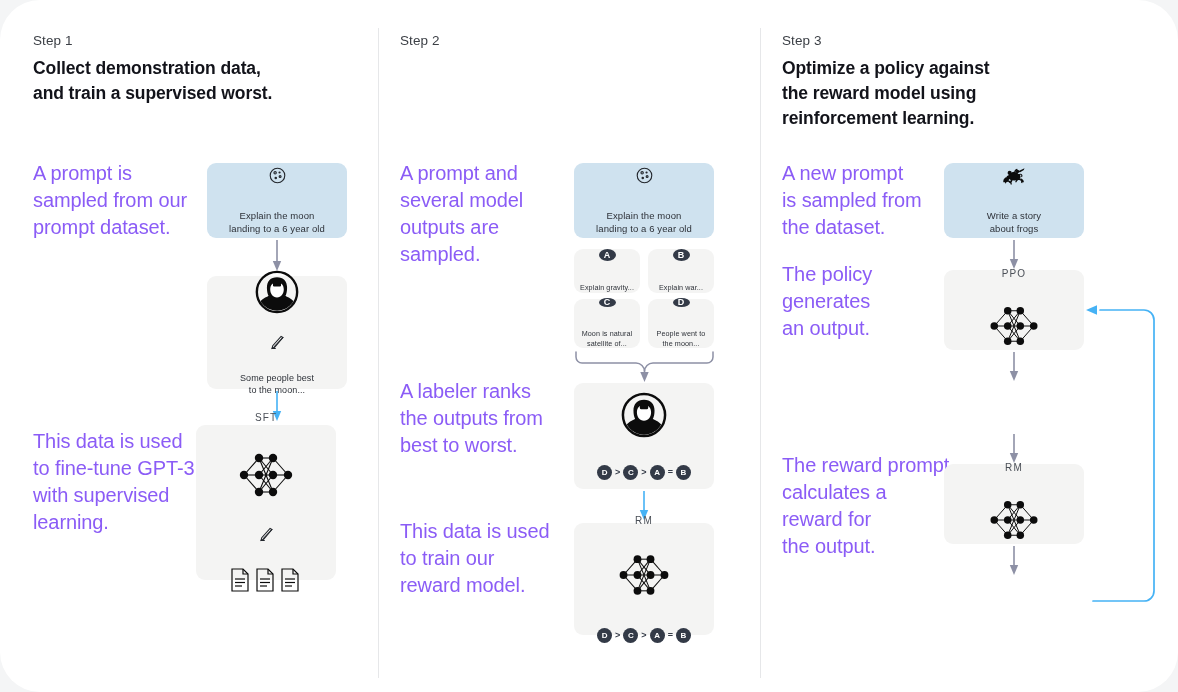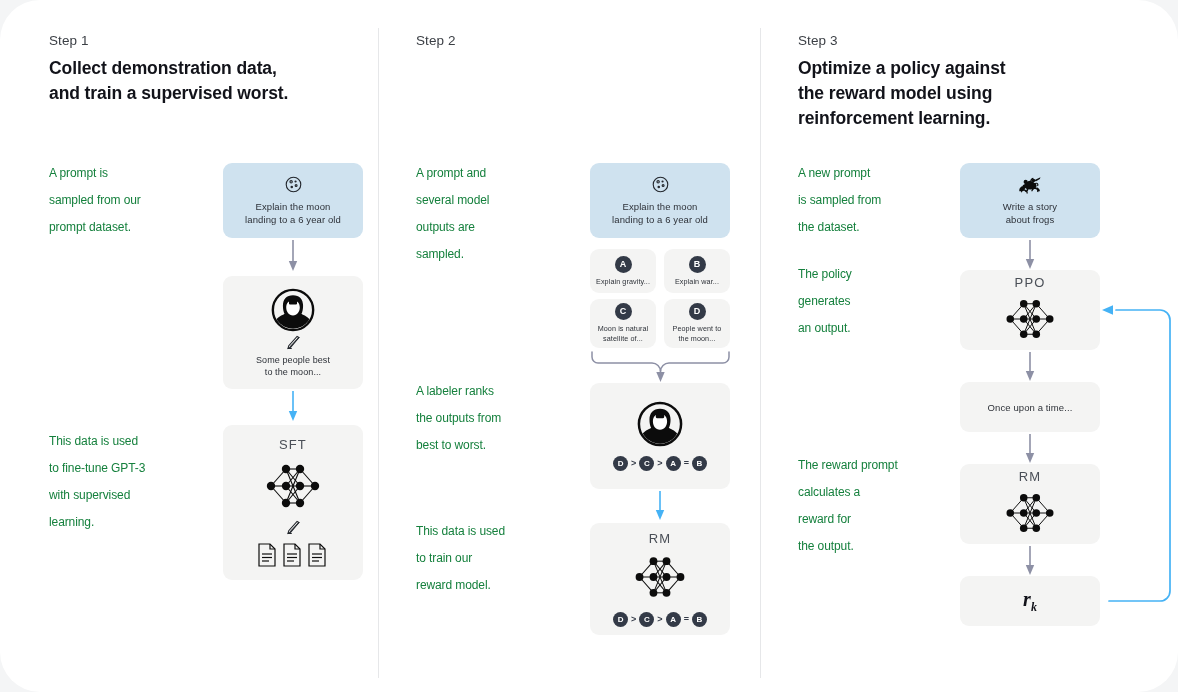--- a/index.html
+++ b/index.html
@@ -29,68 +29,68 @@
     position: absolute;
     width: 1px;
     background: #e6e7e9;
     top: 28px;
     height: 650px;
   }
   .col {
     position: absolute;
     top: 0;
     height: 576px;
-    margin-left: 16px;
   }
   .step-label {
     position: absolute;
     font-size: 13.5px;
     color: #3b3f45;
     letter-spacing: 0.1px;
   }
   .step-title {
     position: absolute;
     font-size: 17.5px;
     font-weight: bold;
     color: #12131a;
     line-height: 25px;
     letter-spacing: -0.1px;
     white-space: pre-line;
   }
   .body-text {
     position: absolute;
-    font-size: 12px;
-    color: #15803d;
+    font-size: 20px;
+    color: #8b5cf6;
     line-height: 27px;
     letter-spacing: -0.1px;
     white-space: pre-line;
   }
   .box {
     position: absolute;
     box-sizing: border-box;
     border-radius: 9px;
     display: flex;
     flex-direction: column;
     align-items: center;
     justify-content: center;
+    gap: 18px;
   }
   .box.gray  { background: #f4f4f3; }
   .box.blue  { background: #cfe2ef; }
   .box-caption {
     font-size: 9.5px;
     color: #2d3138;
     text-align: center;
     line-height: 13px;
     letter-spacing: 0.1px;
     white-space: pre-line;
   }
   .box-caption.tiny { font-size: 7.2px; line-height: 10px; }
   .box-caption.mid  { font-size: 9px; line-height: 12px; }
   .tag {
-    font-size: 13px;
+    font-size: 10px;
     color: #4a4f57;
     letter-spacing: 1.1px;
     text-align: center;
   }
   .letter-badge {
     width: 17px; height: 17px;
     border-radius: 50%;
     background: #333a47;
     color: #fff;
     font-size: 9px;
@@ -195,21 +195,21 @@
 to the moon...</div>
     </div>
 
     <div class="arrow-wrap" style="left:271px;top:391px;">
       <svg width="12" height="31" viewBox="0 0 12 31">
         <line x1="6" y1="0" x2="6" y2="21" stroke="#45b2f5" stroke-width="1.6"></line>
         <polygon points="6,30 1.8,20 10.2,20" fill="#45b2f5"></polygon>
       </svg>
     </div>
 
-    <div class="box gray" style="left:207px;top:425px;width:140px;height:155px;">
+    <div class="box gray" style="left:196px;top:425px;width:140px;height:155px;">
       <div class="tag" style="margin-bottom:5px;">SFT</div>
       <span>
         <svg width="66" height="58" viewBox="0 0 66 58">
           <g stroke="#0c0c0c" stroke-width="1.1" fill="none">
             <line x1="11" y1="29" x2="26" y2="12"></line>
               <line x1="11" y1="29" x2="26" y2="29"></line>
               <line x1="11" y1="29" x2="26" y2="46"></line>
             <line x1="55" y1="29" x2="40" y2="12"></line>
               <line x1="55" y1="29" x2="40" y2="29"></line>
               <line x1="55" y1="29" x2="40" y2="46"></line>
@@ -478,23 +478,20 @@
       </span>
     </div>
 
     <div class="arrow-wrap" style="left:248px;top:352px;">
       <svg width="12" height="30" viewBox="0 0 12 30">
         <line x1="6" y1="0" x2="6" y2="20" stroke="#8d90a5" stroke-width="1.6"></line>
         <polygon points="6,29 1.8,19 10.2,19" fill="#8d90a5"></polygon>
       </svg>
     </div>
 
-    <div class="box gray" style="left:184px;top:382px;width:140px;height:50px;">
-      <div class="box-caption">Once upon a time...</div>
-    </div>
 
     <div class="arrow-wrap" style="left:248px;top:434px;">
       <svg width="12" height="30" viewBox="0 0 12 30">
         <line x1="6" y1="0" x2="6" y2="20" stroke="#8d90a5" stroke-width="1.6"></line>
         <polygon points="6,29 1.8,19 10.2,19" fill="#8d90a5"></polygon>
       </svg>
     </div>
 
     <div class="box gray" style="left:184px;top:464px;width:140px;height:80px;">
       <div class="tag" style="margin-bottom:3px;">RM</div>
@@ -531,25 +528,20 @@
       </span>
     </div>
 
     <div class="arrow-wrap" style="left:248px;top:546px;">
       <svg width="12" height="30" viewBox="0 0 12 30">
         <line x1="6" y1="0" x2="6" y2="20" stroke="#8d90a5" stroke-width="1.6"></line>
         <polygon points="6,29 1.8,19 10.2,19" fill="#8d90a5"></polygon>
       </svg>
     </div>
 
-    <div class="box gray" style="left:184px;top:576px;width:140px;height:50px;">
-      <div class="rk">
-        <span>r</span><sub>k</sub>
-      </div>
-    </div>
 
     <div class="arrow-wrap" style="left:318px;top:300px;">
       <svg width="90" height="312" viewBox="0 0 90 312" fill="none">
         <path d="M15 301 H66 a10 10 0 0 0 10 -10 V20 a10 10 0 0 0 -10 -10 H22" stroke="#45b2f5" stroke-width="1.7" stroke-linecap="round"></path>
         <polygon points="8,10 19,5.3 19,14.7" fill="#45b2f5"></polygon>
       </svg>
     </div>
   </div>
 </div>
 

